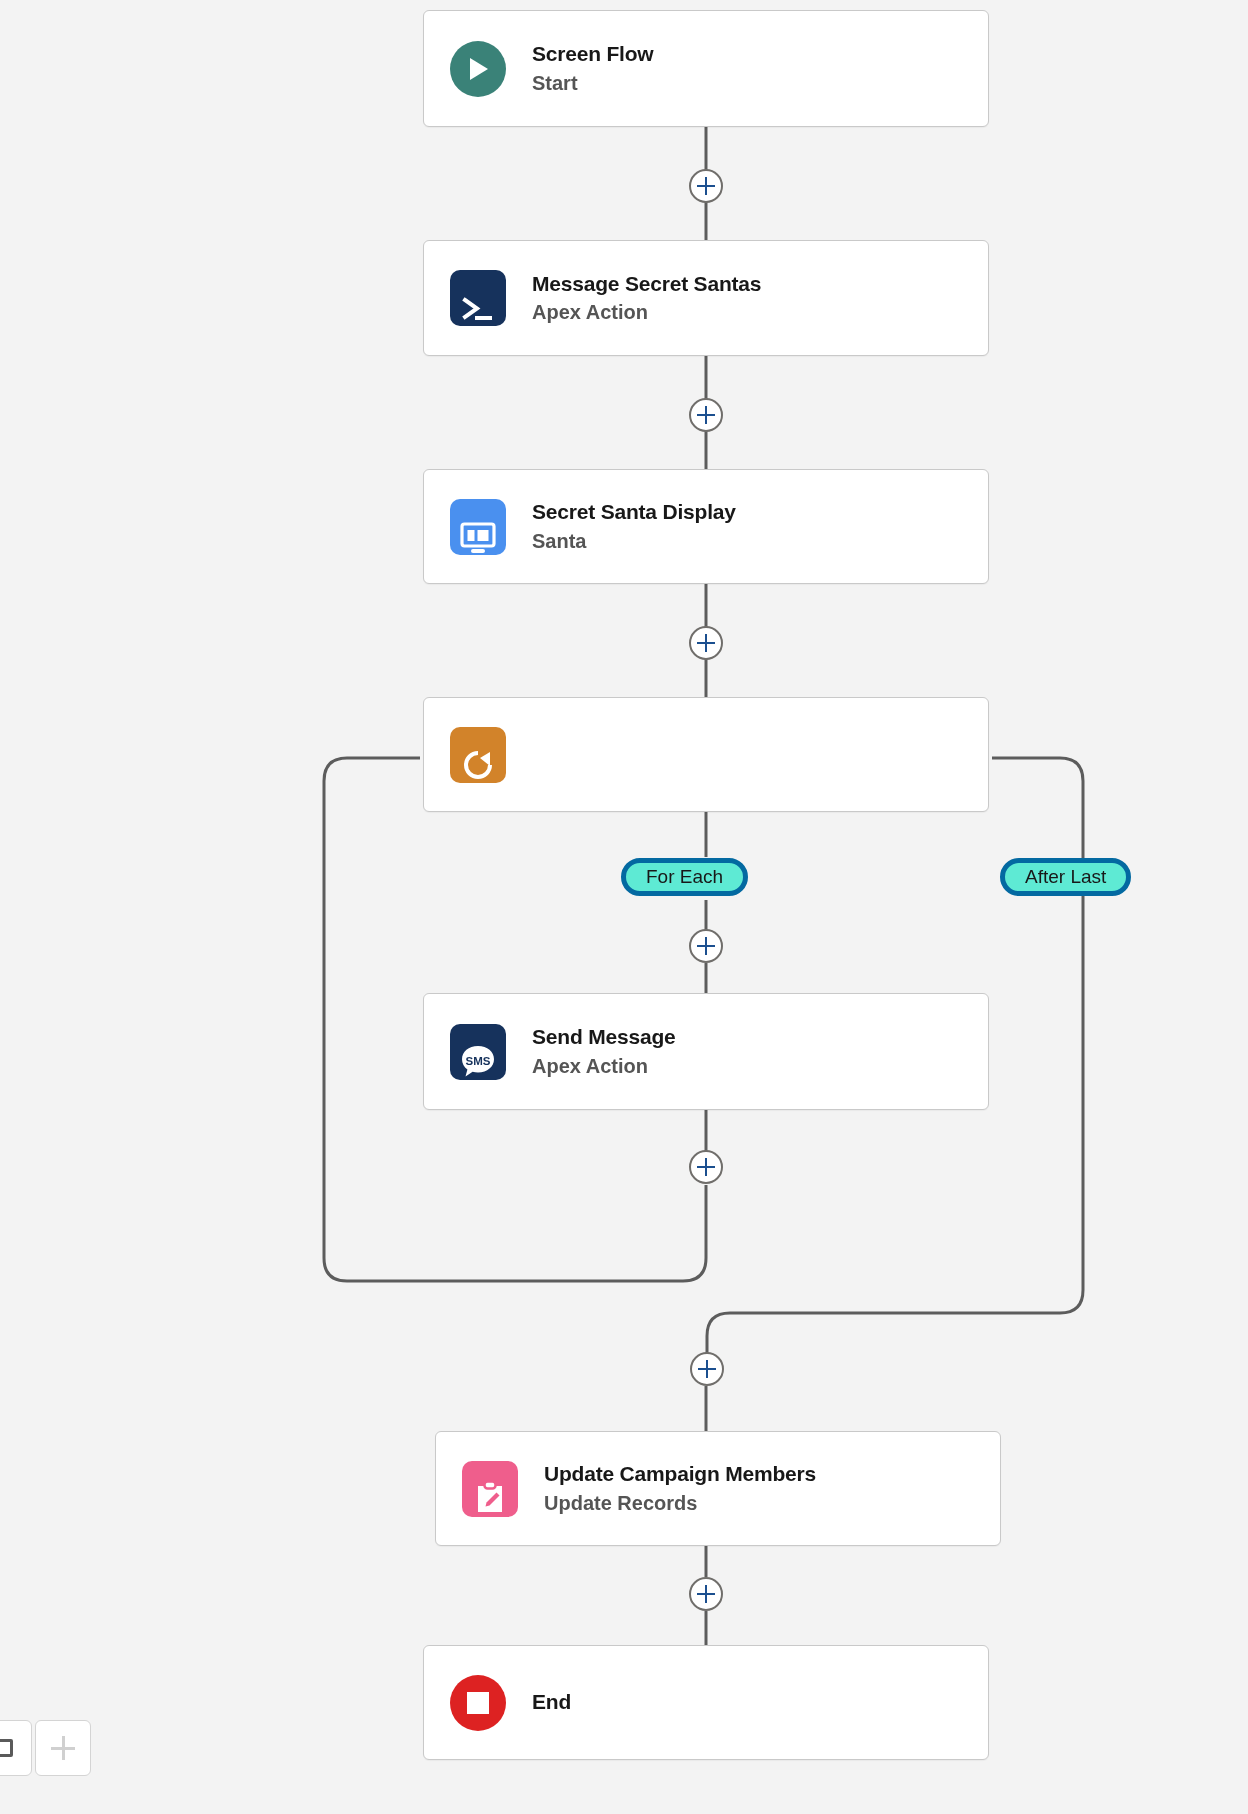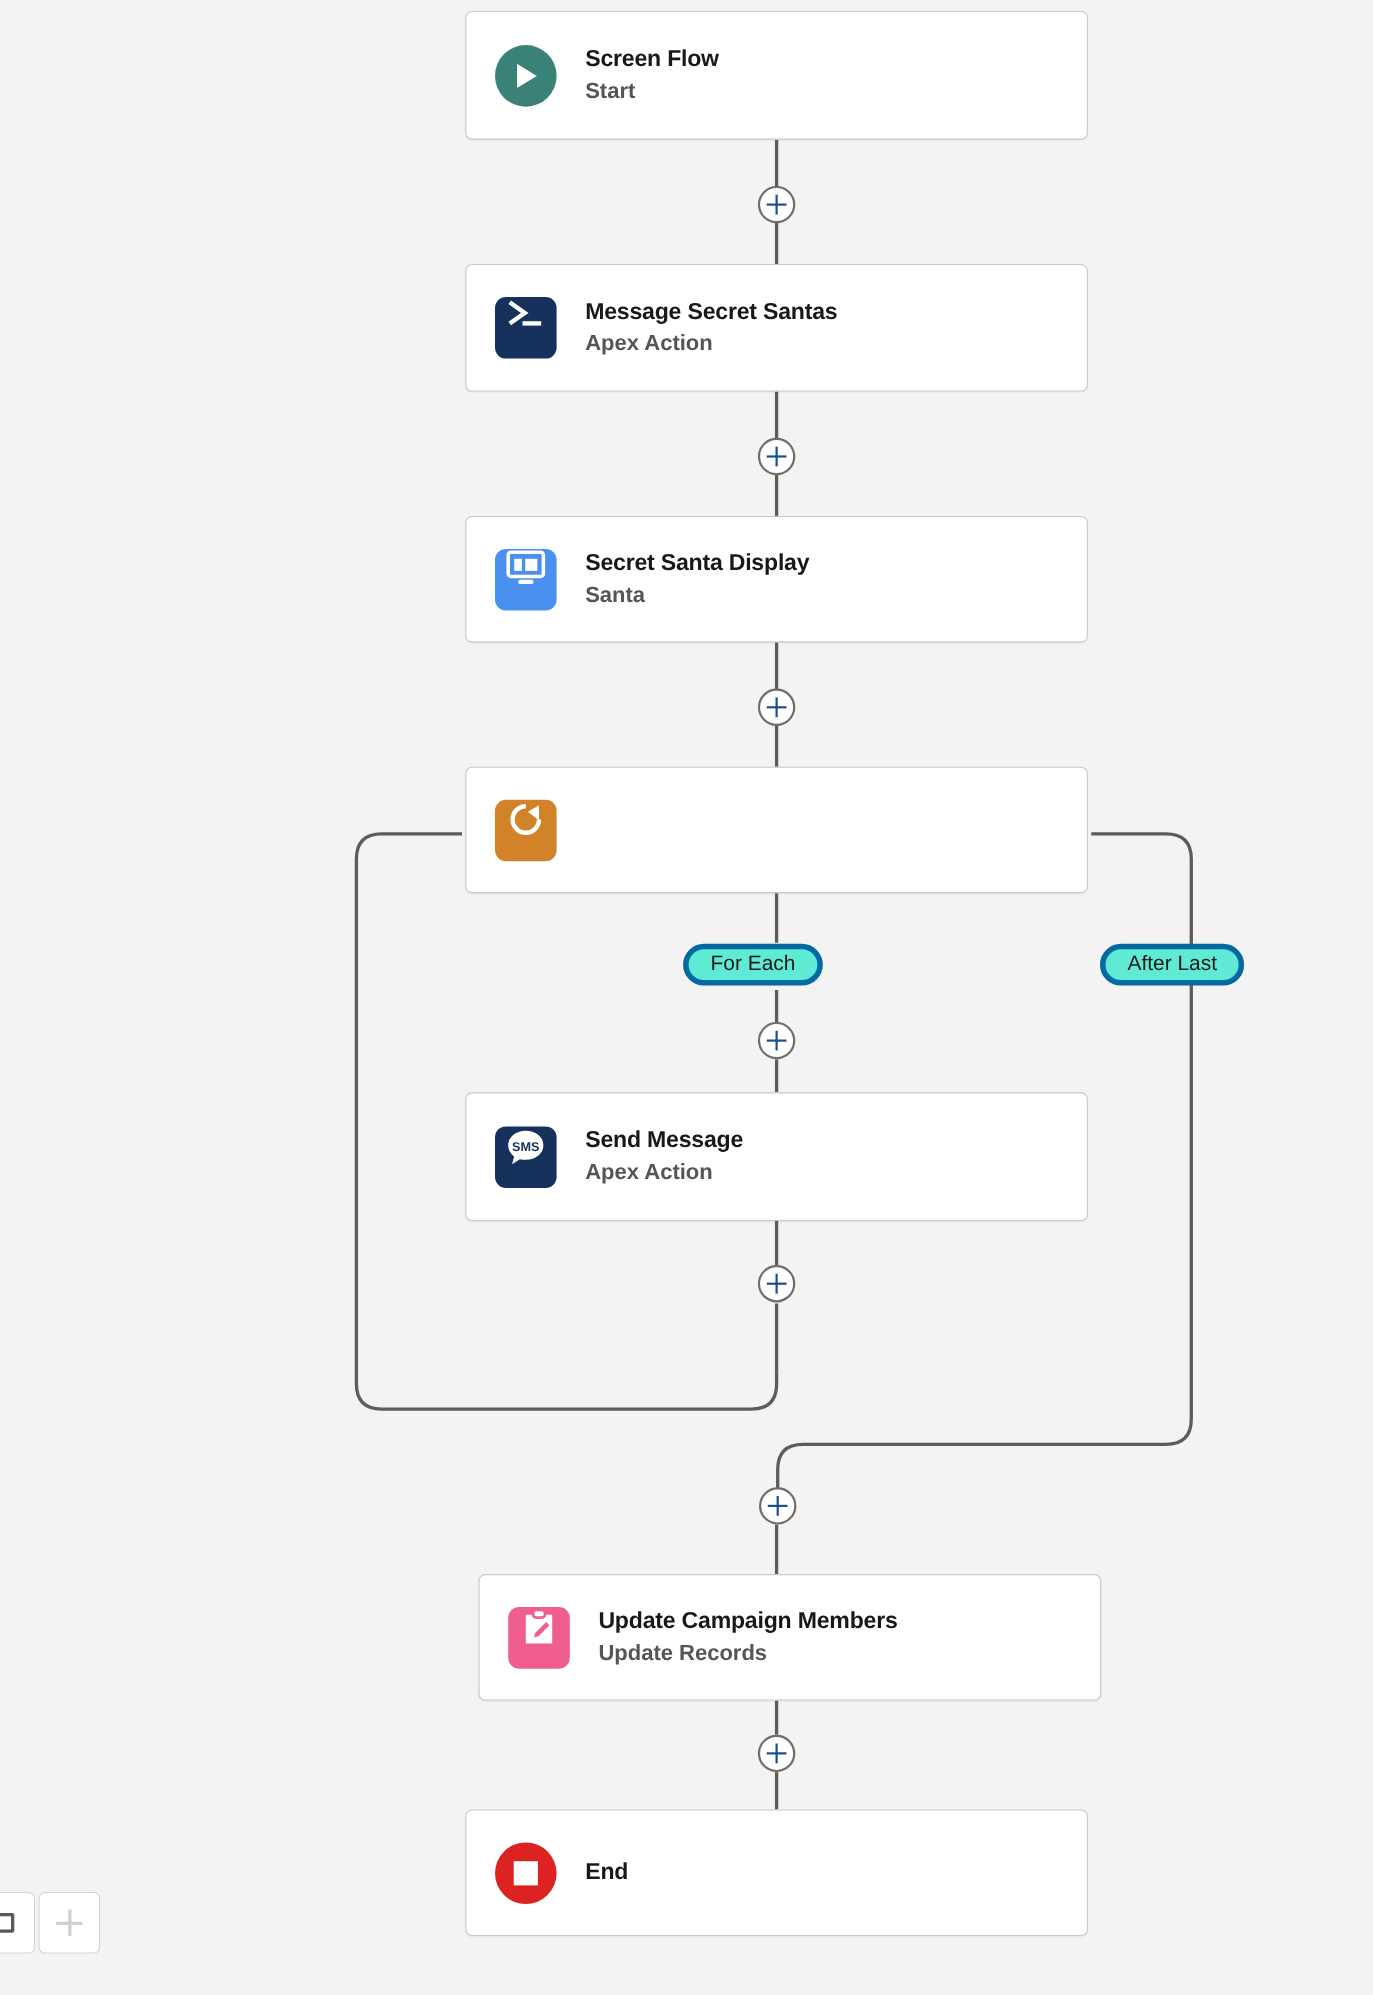--- a/index.html
+++ b/index.html
@@ -61,21 +61,21 @@
     line-height: 1.3;
     margin-top: 2px;
     white-space: nowrap;
     font-weight: bold;
   }
 
   
   .ic-sq {
     width: 64px; height: 56px;
     border-radius: 10px;
-    display: flex; align-items: flex-start; justify-content: center;
+    display: flex; align-items: flex-end; justify-content: center;
   }
   .ic-circle {
     width: 56px; height: 56px;
     border-radius: 50%;
     display: flex; align-items: center; justify-content: center;
   }
 
   
   .plus {
     position: absolute;

